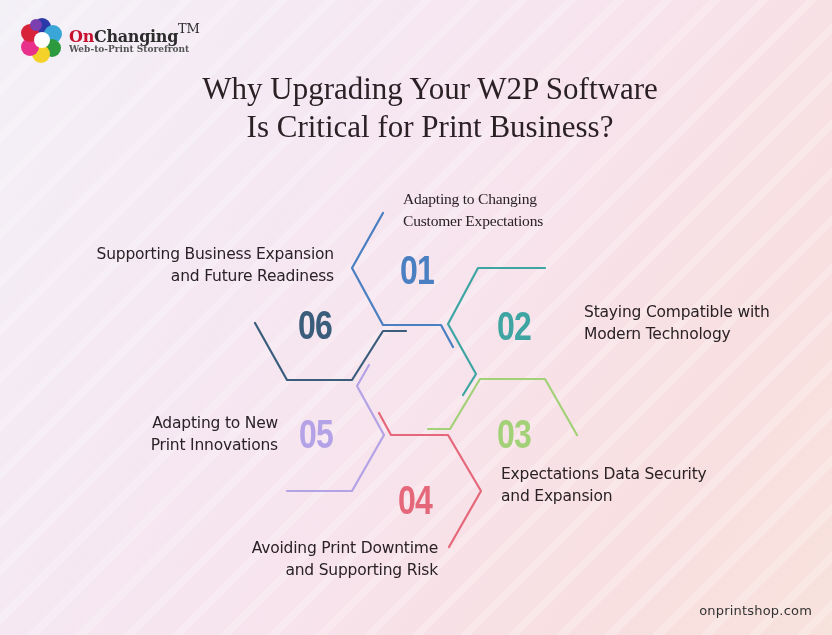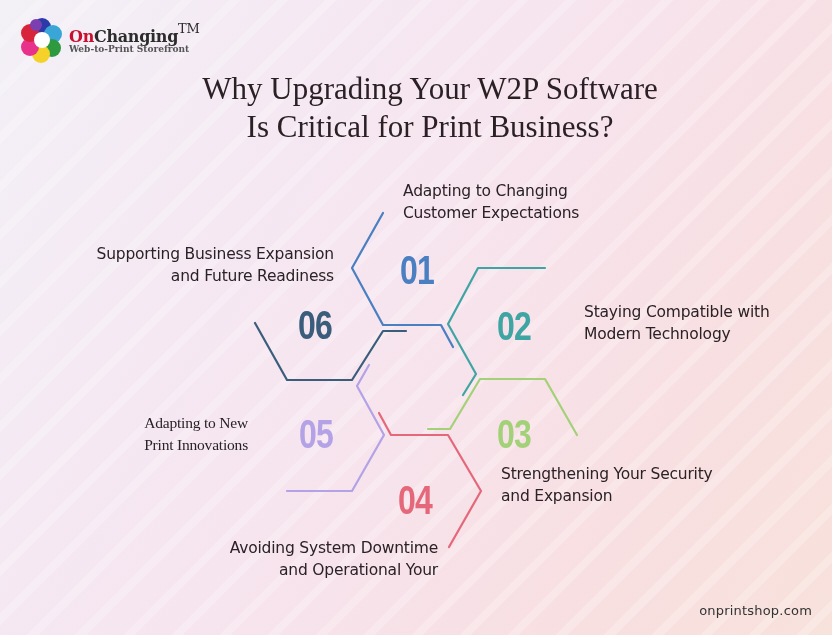--- a/index.html
+++ b/index.html
@@ -75,45 +75,45 @@
 <svg class="lines" width="832" height="635" fill="none" stroke-width="2.2" stroke-linecap="round" stroke-linejoin="round">
   <polyline points="383,213 352,268 383,325 441,325 453,347" stroke="#4a7fc1"></polyline>
   <polyline points="545,268 478,268 448,324 476,374 463,395" stroke="#3fa5a3"></polyline>
   <polyline points="577,435 545,379 480,379 450,429 428,429" stroke="#a3d178"></polyline>
   <polyline points="379,413 391,435 448,435 481,491 449,547" stroke="#e5687a"></polyline>
   <polyline points="369,365 357,386 384,435 352,491 287,491" stroke="#b3a2e6"></polyline>
   <polyline points="255,323 287,380 352,380 383,331 406,331" stroke="#3b5d7c"></polyline>
 </svg>
 
 <div class="num" style="left:400px; top:249px; color:#4a7fc1;">01</div>
-<div class="label" style="left:403px; top:180px;">
+<div class="label" style="left:403px; top:188px;font-family:Liberation Serif, serif;">
   <div>Adapting to Changing</div>
   <div>Customer Expectations</div>
 </div>
 
 <div class="num" style="left:497px; top:305px; color:#3fa5a3;">02</div>
 <div class="label" style="left:584px; top:301px;">
   <div>Staying Compatible with</div>
   <div>Modern Technology</div>
 </div>
 
 <div class="num" style="left:497px; top:413px; color:#a3d178;">03</div>
 <div class="label" style="left:501px; top:463px;">
-  <div>Strengthening Your Security</div>
+  <div>Expectations Data Security</div>
   <div>and Expansion</div>
 </div>
 
 <div class="num" style="left:398px; top:479px; color:#e5687a;">04</div>
 <div class="label right" style="right:394px; top:537px;">
-  <div>Avoiding System Downtime</div>
-  <div>and Operational Your</div>
+  <div>Avoiding Print Downtime</div>
+  <div>and Supporting Risk</div>
 </div>
 
 <div class="num" style="left:299px; top:413px; color:#b3a2e6;">05</div>
-<div class="label right" style="right:584px; top:412px;font-family:Liberation Serif, serif;">
+<div class="label right" style="right:554px; top:412px;">
   <div>Adapting to New</div>
   <div>Print Innovations</div>
 </div>
 
 <div class="num" style="left:298px; top:304px; color:#3b5d7c;">06</div>
 <div class="label right" style="right:498px; top:243px;">
   <div>Supporting Business Expansion</div>
   <div>and Future Readiness</div>
 </div>
 

